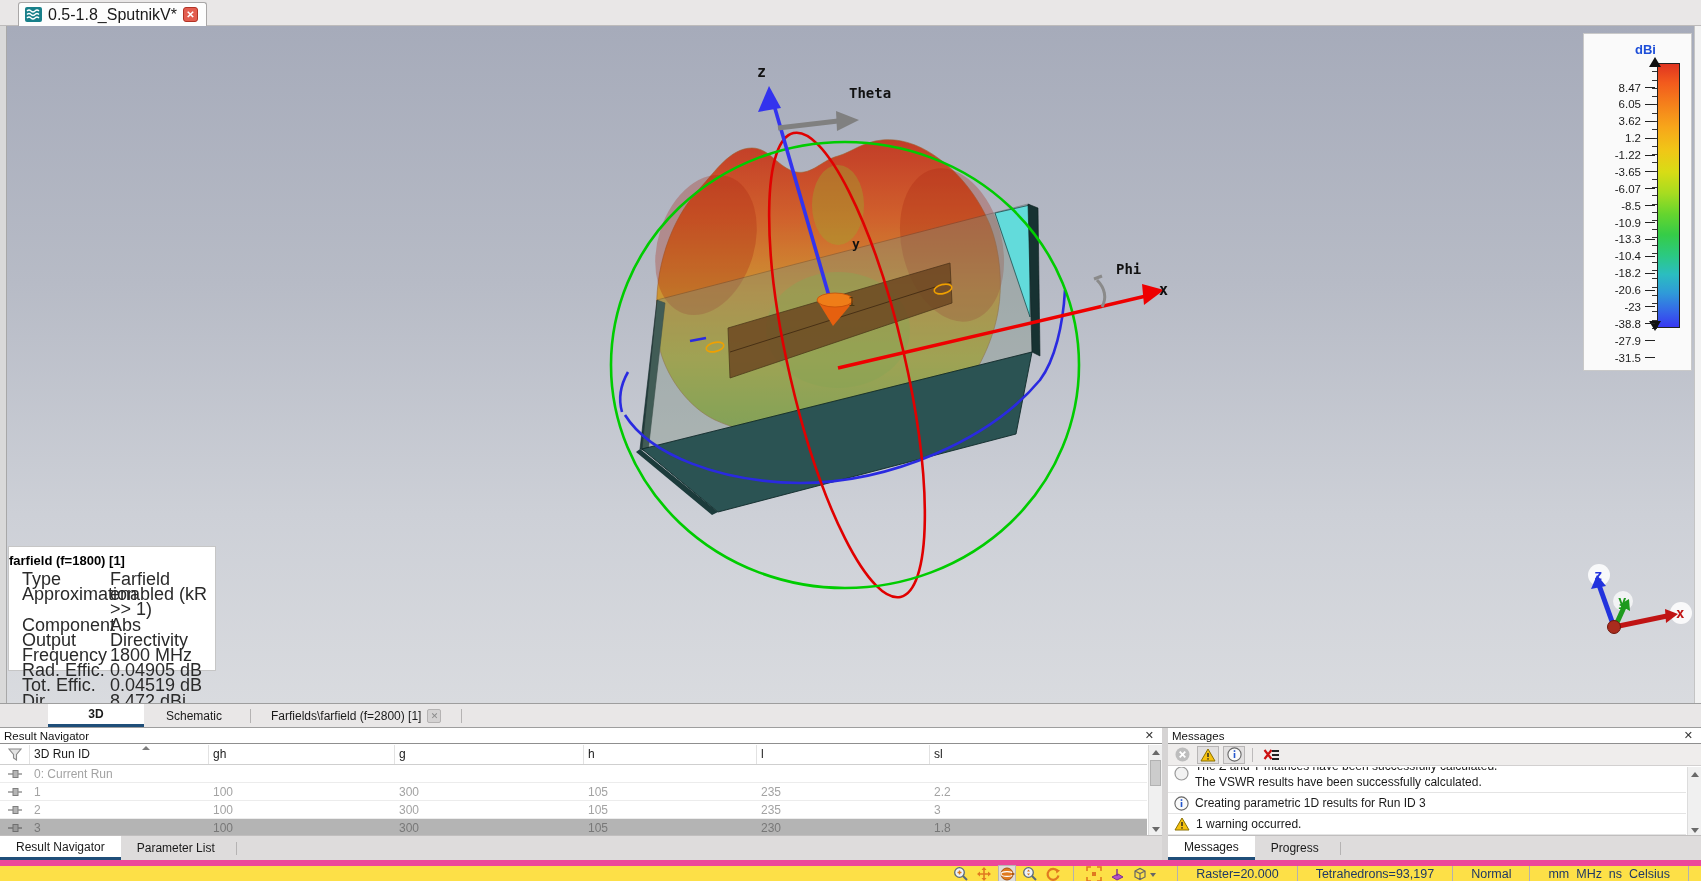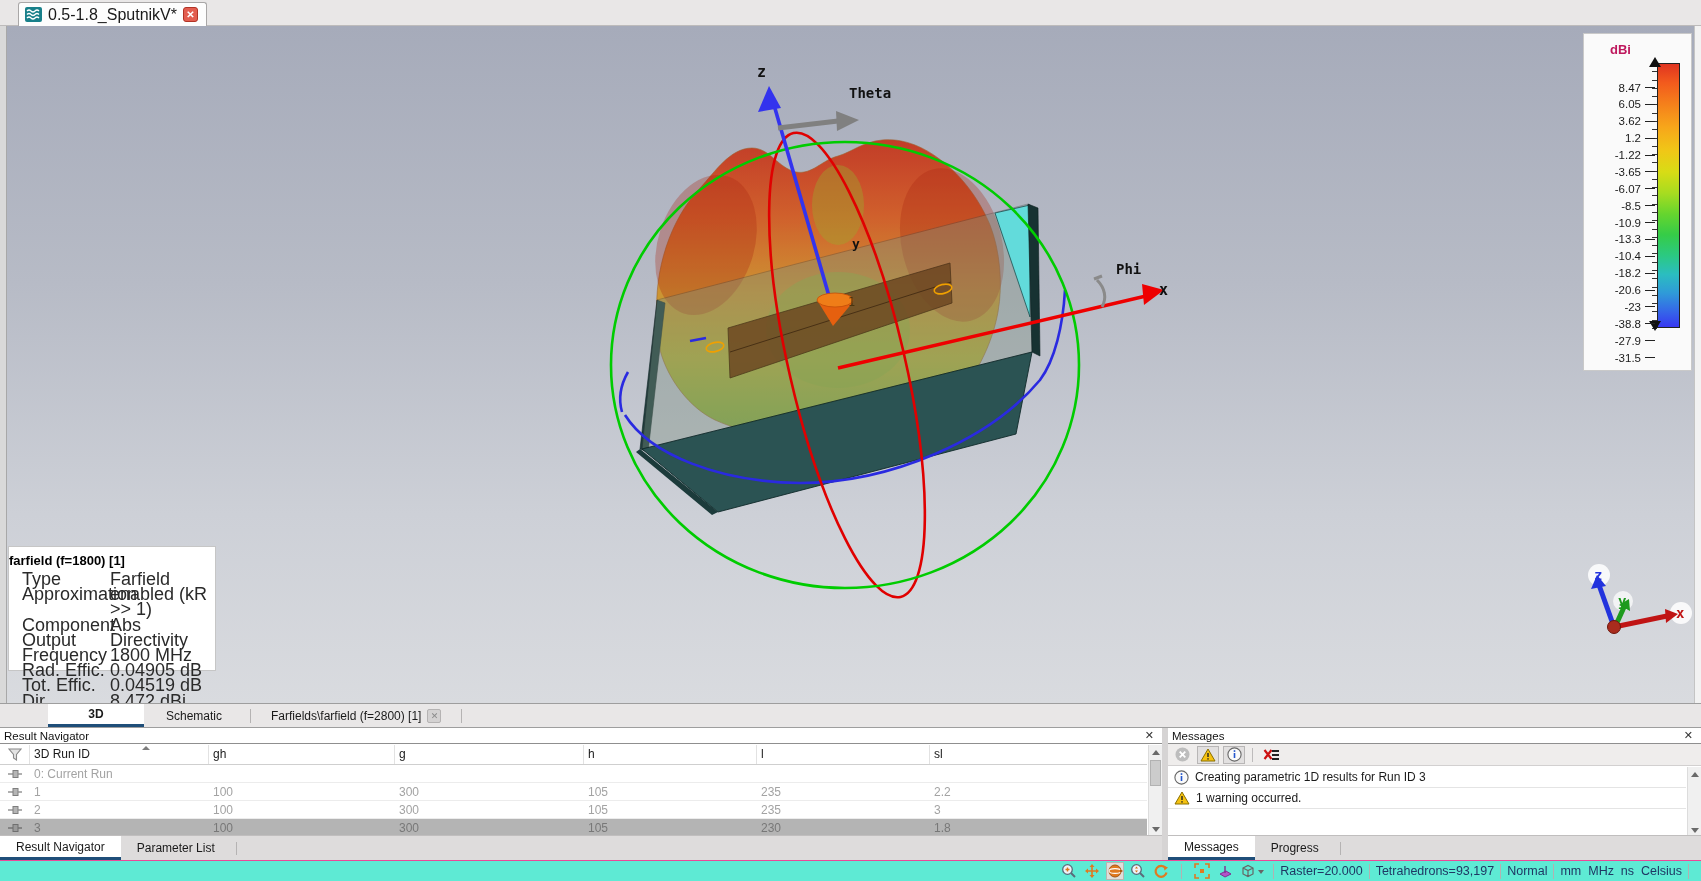--- a/index.html
+++ b/index.html
@@ -25,22 +25,22 @@
     overflow:hidden; }
   .left-strip { position:absolute; left:0; top:0; width:7px; height:677px;
     background:#d9d9d9; border-right:1px solid #a8a8a8; }
   .right-strip { position:absolute; right:0; top:0; width:7px; height:677px;
     background:#f2f2f2; border-left:1px solid #c4c4c4; }
   .scene-svg { position:absolute; left:0; top:0; }
 
   
   .legend { position:absolute; top:7px; right:9px; width:109px; height:338px;
     background:#fafafa; border:1px solid #c9c9c9; }
-  .legend-title { position:absolute; top:8px; left:0; width:100%; text-align:left;
-    padding-left:26px; font-size:13px; font-weight:bold; color:#be185d; }
+  .legend-title { position:absolute; top:8px; left:0; width:100%; text-align:center;
+    padding-left:16px; font-size:13px; font-weight:bold; color:#1d4ed8; }
   .lg-bar { position:absolute; top:29px; right:11px; width:23px; height:265px;
     border:1px solid #222;
     background:linear-gradient(180deg,#e03420 0%,#f25a1d 7%,#f57f1b 15%,#f7a61a 24%,
       #f0c717 33%,#d8dc15 41%,#a8dc20 49%,#66d52e 57%,#35cc48 65%,#2bc983 73%,
       #2bbdc0 80%,#2f9bd8 87%,#3567e8 94%,#3838f2 100%); }
   .lg-minors { position:absolute; top:29px; right:34px; width:5px; height:266px;
     background:repeating-linear-gradient(to bottom,#333 0 1px,transparent 1px 8.28px); }
   .lg-ticks { position:absolute; top:21px; right:36px; height:281px; display:flex;
     flex-direction:column; justify-content:space-between; align-items:flex-end;margin-top:27px; }
   .lg-row { display:flex; align-items:center; height:11px; }
@@ -130,22 +130,22 @@
   .mtb-sep { width:1px; height:14px; background:#bdbbbb; margin:0 3px; }
   .msg-list { position:absolute; left:0; top:39px; width:calc(100% - 15px); height:70px;
     overflow:hidden; background:#fff; }
   .msg-item { display:flex; align-items:flex-start; gap:6px; padding:2px 4px 2px 6px;
     border-bottom:1px solid #e4e4e4; font-size:12px; color:#1a1a1a; }
   .msg-item .txt { line-height:16px; }
   .msg-clip { margin-top:-11px; }
 
   
   .statusbar { position:absolute; left:0; top:860px; width:1701px; height:21px;
-    background:#5eead4; border-top:1px solid #ec4899; display:flex; align-items:center;
-    justify-content:flex-end; padding-right:6px; }
+    background:#fde047; border-top:6px solid #ec4899; display:flex; align-items:center;
+    justify-content:flex-end; padding-right:6px;gap:12px; }
   .sb-group { display:flex; align-items:center; gap:5px; }
   .sb-ico { width:18px; height:18px; display:flex; align-items:center; justify-content:center;
     cursor:pointer; }
   .sb-ico.pressed { background:#e0deda; border:1px solid #b8b6b2; }
   .sb-vsep { width:1px; height:15px; background:#b3b1b1; margin:0 6px; }
   .sb-text { font-size:12.5px; color:#1f3864; white-space:pre; cursor:default; }
 </style>
 </head>
 <body>
 
@@ -535,20 +535,29 @@
         <svg width="17" height="13" viewBox="0 0 17 13">
             <path d="M1.5 2 L8.5 11 M8.5 2 L1.5 11" stroke="#cc1111" stroke-width="2.2"></path>
             <rect x="9" y="2" width="7" height="2" fill="#222"></rect>
             <rect x="9" y="6" width="7" height="2" fill="#222"></rect>
             <rect x="9" y="10" width="7" height="2" fill="#222"></rect>
           </svg>
       </div>
     </div>
 
     <div class="msg-list">
+      <div class="msg-item msg-clip">
+        <svg width="15" height="15" viewBox="0 0 15 15" style="margin-top:8px">
+            <circle cx="7.5" cy="7.5" r="6.5" fill="#f2f2f2" stroke="#9a9a9a" stroke-width="1.2"></circle>
+          </svg>
+        <div>
+          <div class="txt">The Z and Y matrices have been successfully calculated.</div>
+          <div class="txt">The VSWR results have been successfully calculated.</div>
+        </div>
+      </div>
       <div class="msg-item">
         <svg width="15" height="15" viewBox="0 0 15 15" style="margin-top:1px">
             <circle cx="7.5" cy="7.5" r="6.6" fill="#fafafa" stroke="#666" stroke-width="1.1"></circle>
             <rect x="6.7" y="6" width="1.6" height="5" fill="#2255cc"></rect>
             <rect x="6.7" y="3.2" width="1.6" height="1.7" fill="#2255cc"></rect>
           </svg>
         <div class="txt">Creating parametric 1D results for Run ID 3</div>
       </div>
       <div class="msg-item">
         <svg width="16" height="14" viewBox="0 0 16 14" style="margin-top:1px">

